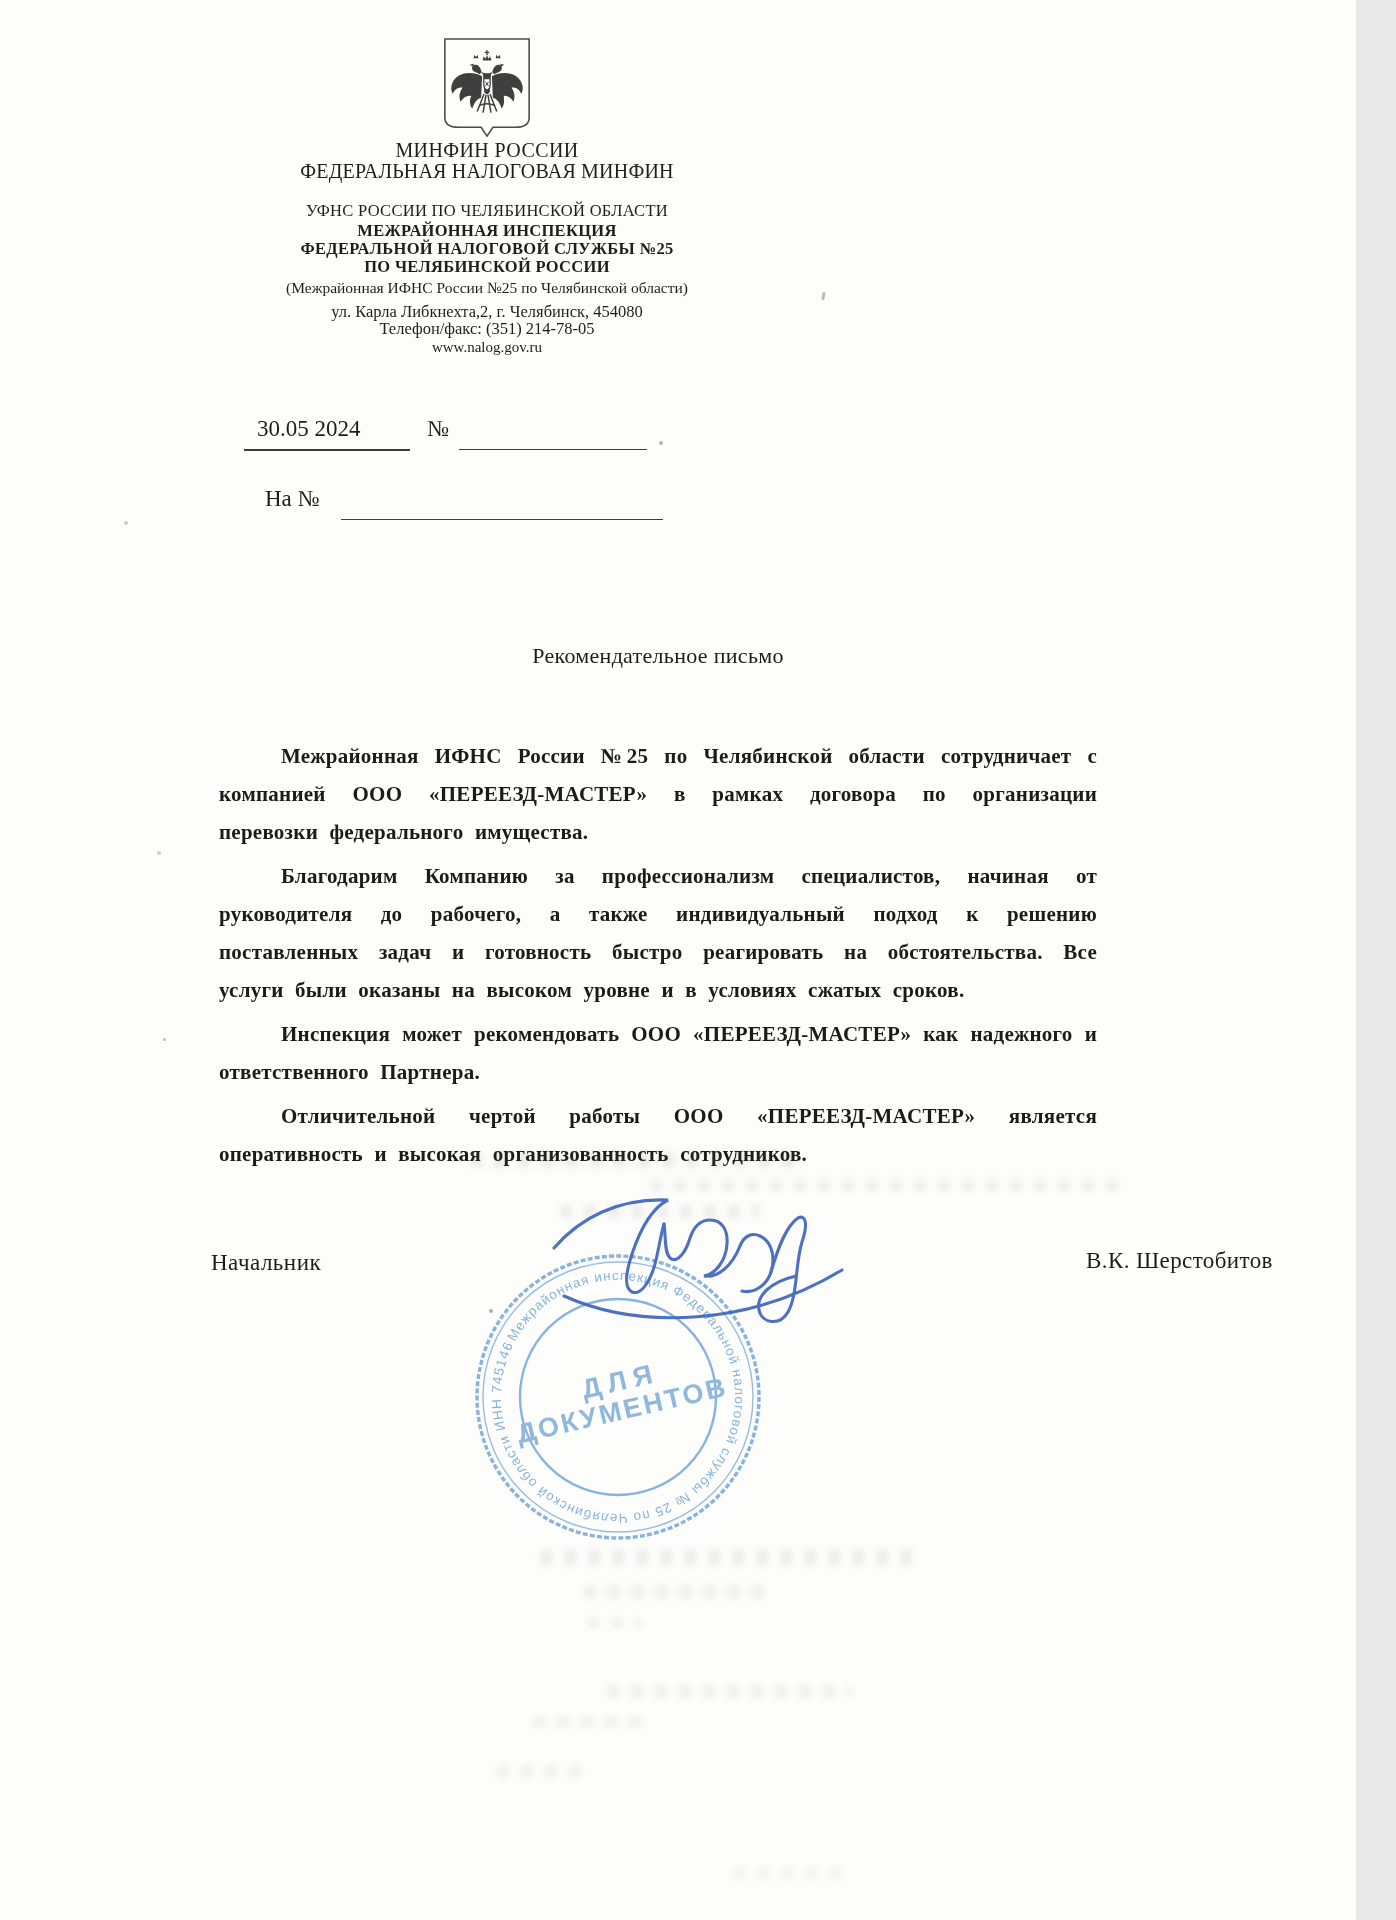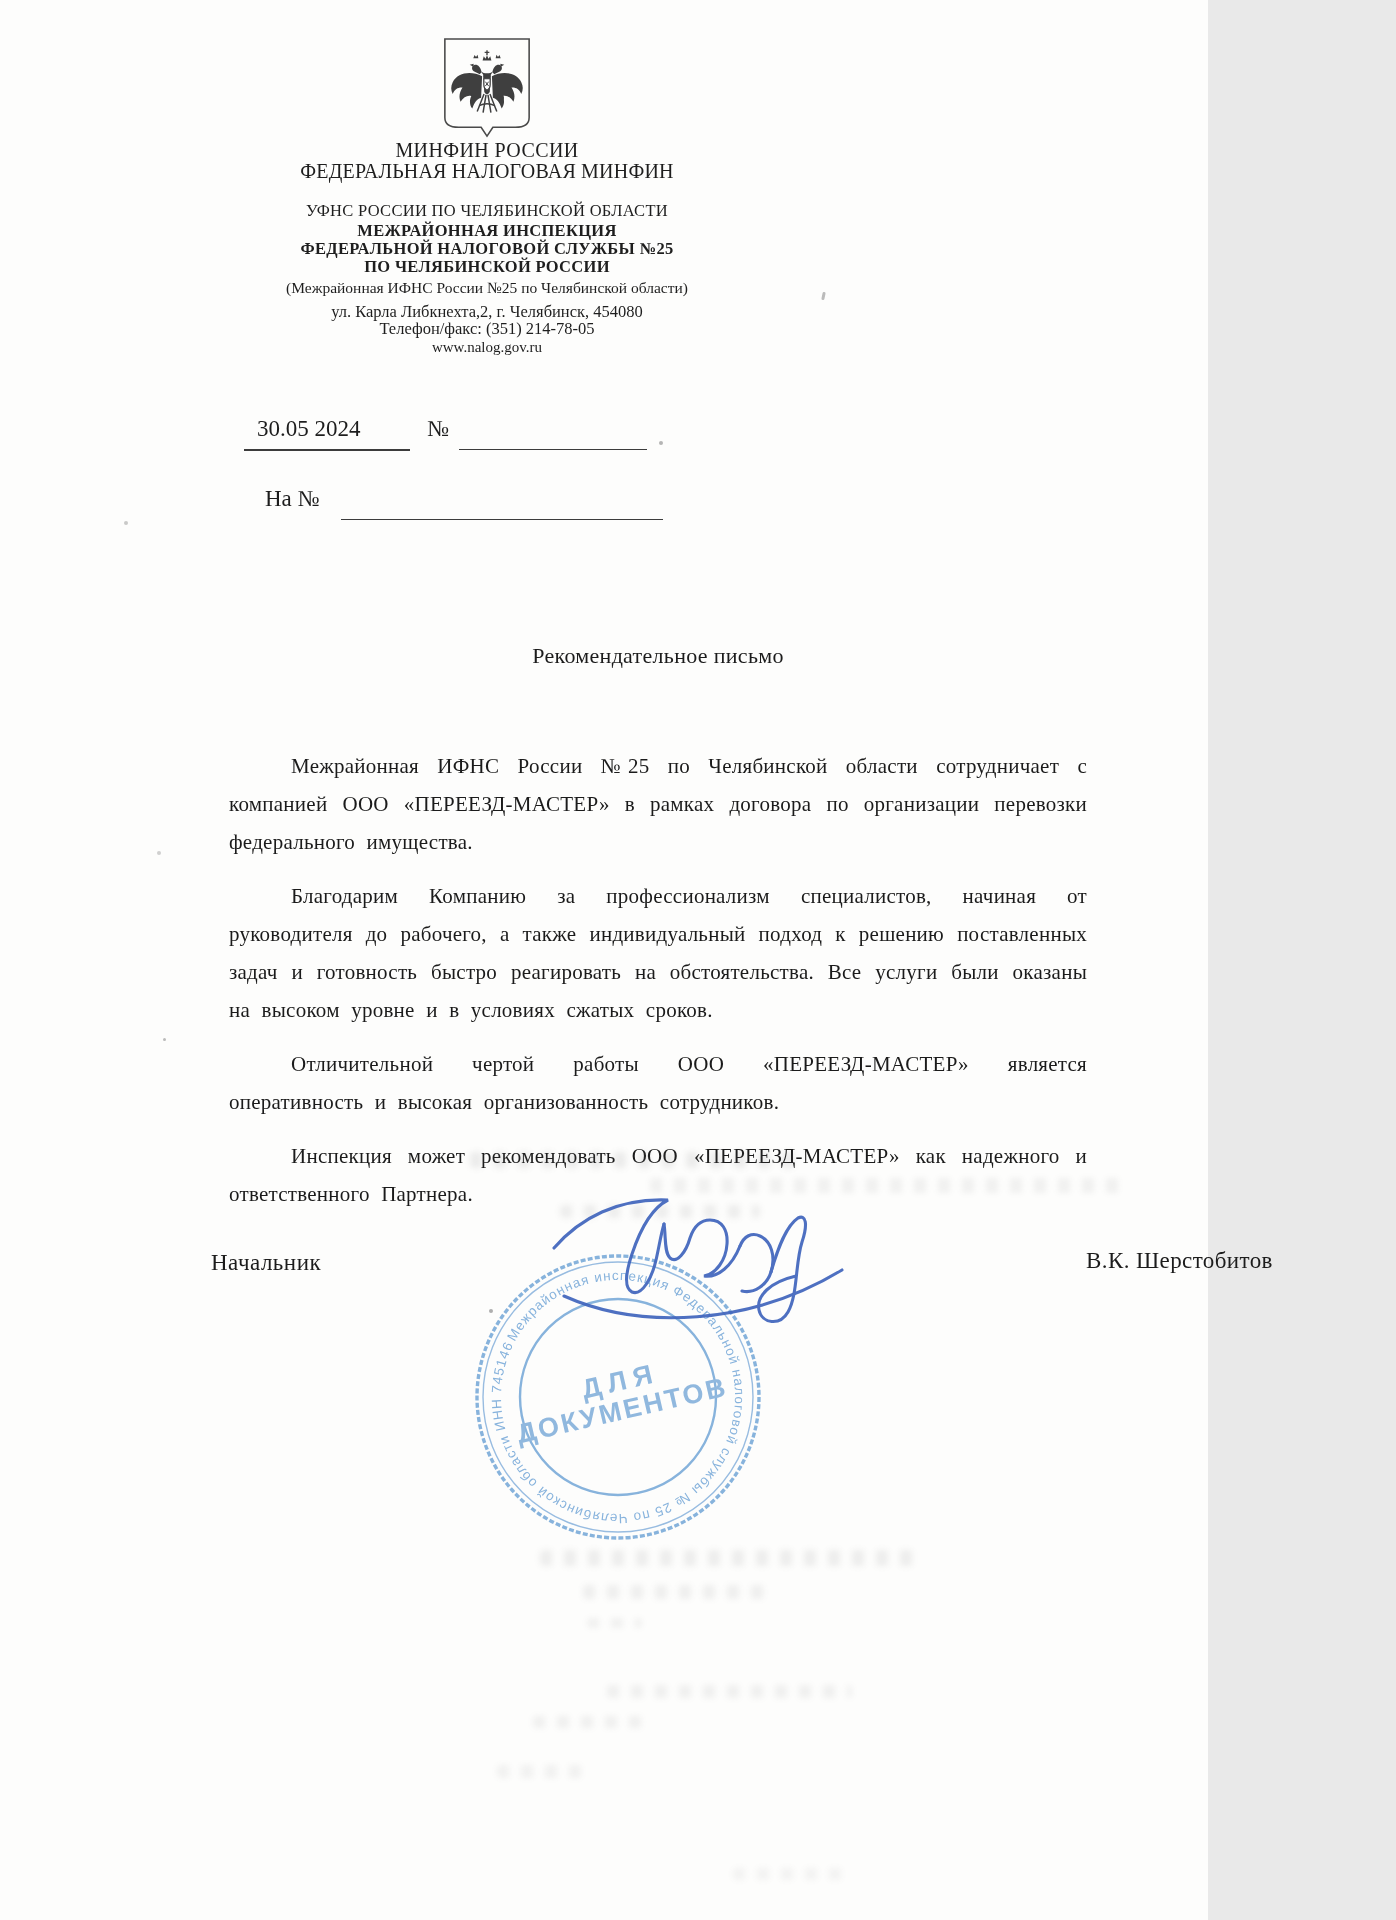--- a/index.html
+++ b/index.html
@@ -4,21 +4,21 @@
 <style>
   html,body{margin:0;padding:0;}
   body{
     width:1396px;height:1920px;
     background:#e9e9e9;
     font-family:"Liberation Serif", serif;
     position:relative;
     overflow:hidden;
   }
   .page{
-    position:absolute;left:0;top:0;width:1208px;height:1920px;
+    position:absolute;left:0;top:0;width:1356px;height:1920px;
     background:#fdfdfc;
     color:#222;
   }
   .abs{position:absolute;}
 
   
   .emblem{left:438px;top:34px;width:98px;height:112px;}
   .letterhead{
     left:187px;top:140px;width:600px;
     text-align:center;color:#1e1e1e;
@@ -46,21 +46,21 @@
   .title{
     left:213px;top:643px;width:890px;
     text-align:center;font-size:22px;color:#1c1c1c;letter-spacing:.3px;
   }
   .body-text{
     left:213px;top:731px;width:890px;
     font-size:21px;line-height:38px;color:#1b1b1b;
     text-align:justify;text-align-last:left;
     word-spacing:6px;letter-spacing:.25px;
   }
-  .body-text p{margin:16px;text-indent:62px;}
+  .body-text p{margin:6px;text-indent:62px;font-weight:bold;}
 
   
   .sig-position{left:211px;top:1250px;font-size:23px;color:#1c1c1c;letter-spacing:.5px;}
   .sig-name{left:1086px;top:1248px;font-size:23px;color:#1c1c1c;letter-spacing:.4px;white-space:nowrap;}
   .signature-svg{left:540px;top:1178px;width:320px;height:165px;z-index:5;}
   .stamp-svg{left:468px;top:1247px;width:300px;height:300px;z-index:4;}
 
   
   .ghost{
     background:repeating-linear-gradient(90deg, rgba(110,110,112,.55) 0 12px, rgba(110,110,112,0) 12px 24px);
@@ -122,22 +122,22 @@
   <div class="abs u-line u1"></div>
   <div class="abs u-line u2"></div>
   <div class="abs ref-na">На №</div>
   <div class="abs u-line u3"></div>
 
   <div class="abs title">Рекомендательное письмо</div>
 
   <div class="abs body-text">
     <p>Межрайонная ИФНС России №25 по Челябинской области сотрудничает с компанией ООО «ПЕРЕЕЗД-МАСТЕР» в рамках договора по организации перевозки федерального имущества.</p>
     <p>Благодарим Компанию за профессионализм специалистов, начиная от руководителя до рабочего, а также индивидуальный подход к решению поставленных задач и готовность быстро реагировать на обстоятельства. Все услуги были оказаны на высоком уровне и в условиях сжатых сроков.</p>
+    <p>Инспекция может рекомендовать ООО «ПЕРЕЕЗД-МАСТЕР» как надежного и ответственного Партнера.</p>
     <p>Отличительной чертой работы ООО «ПЕРЕЕЗД-МАСТЕР» является оперативность и высокая организованность сотрудников.</p>
-    <p>Инспекция может рекомендовать ООО «ПЕРЕЕЗД-МАСТЕР» как надежного и ответственного Партнера.</p>
   </div>
 
   <div class="abs sig-position">Начальник</div>
   <div class="abs sig-name">В.К. Шерстобитов</div>
 
   <svg class="abs stamp-svg" viewBox="0 0 300 300" xmlns="http://www.w3.org/2000/svg">
     <defs>
       <filter id="stampBlur" x="-5%" y="-5%" width="110%" height="110%">
         <feGaussianBlur stdDeviation="0.55"></feGaussianBlur>
       </filter>

